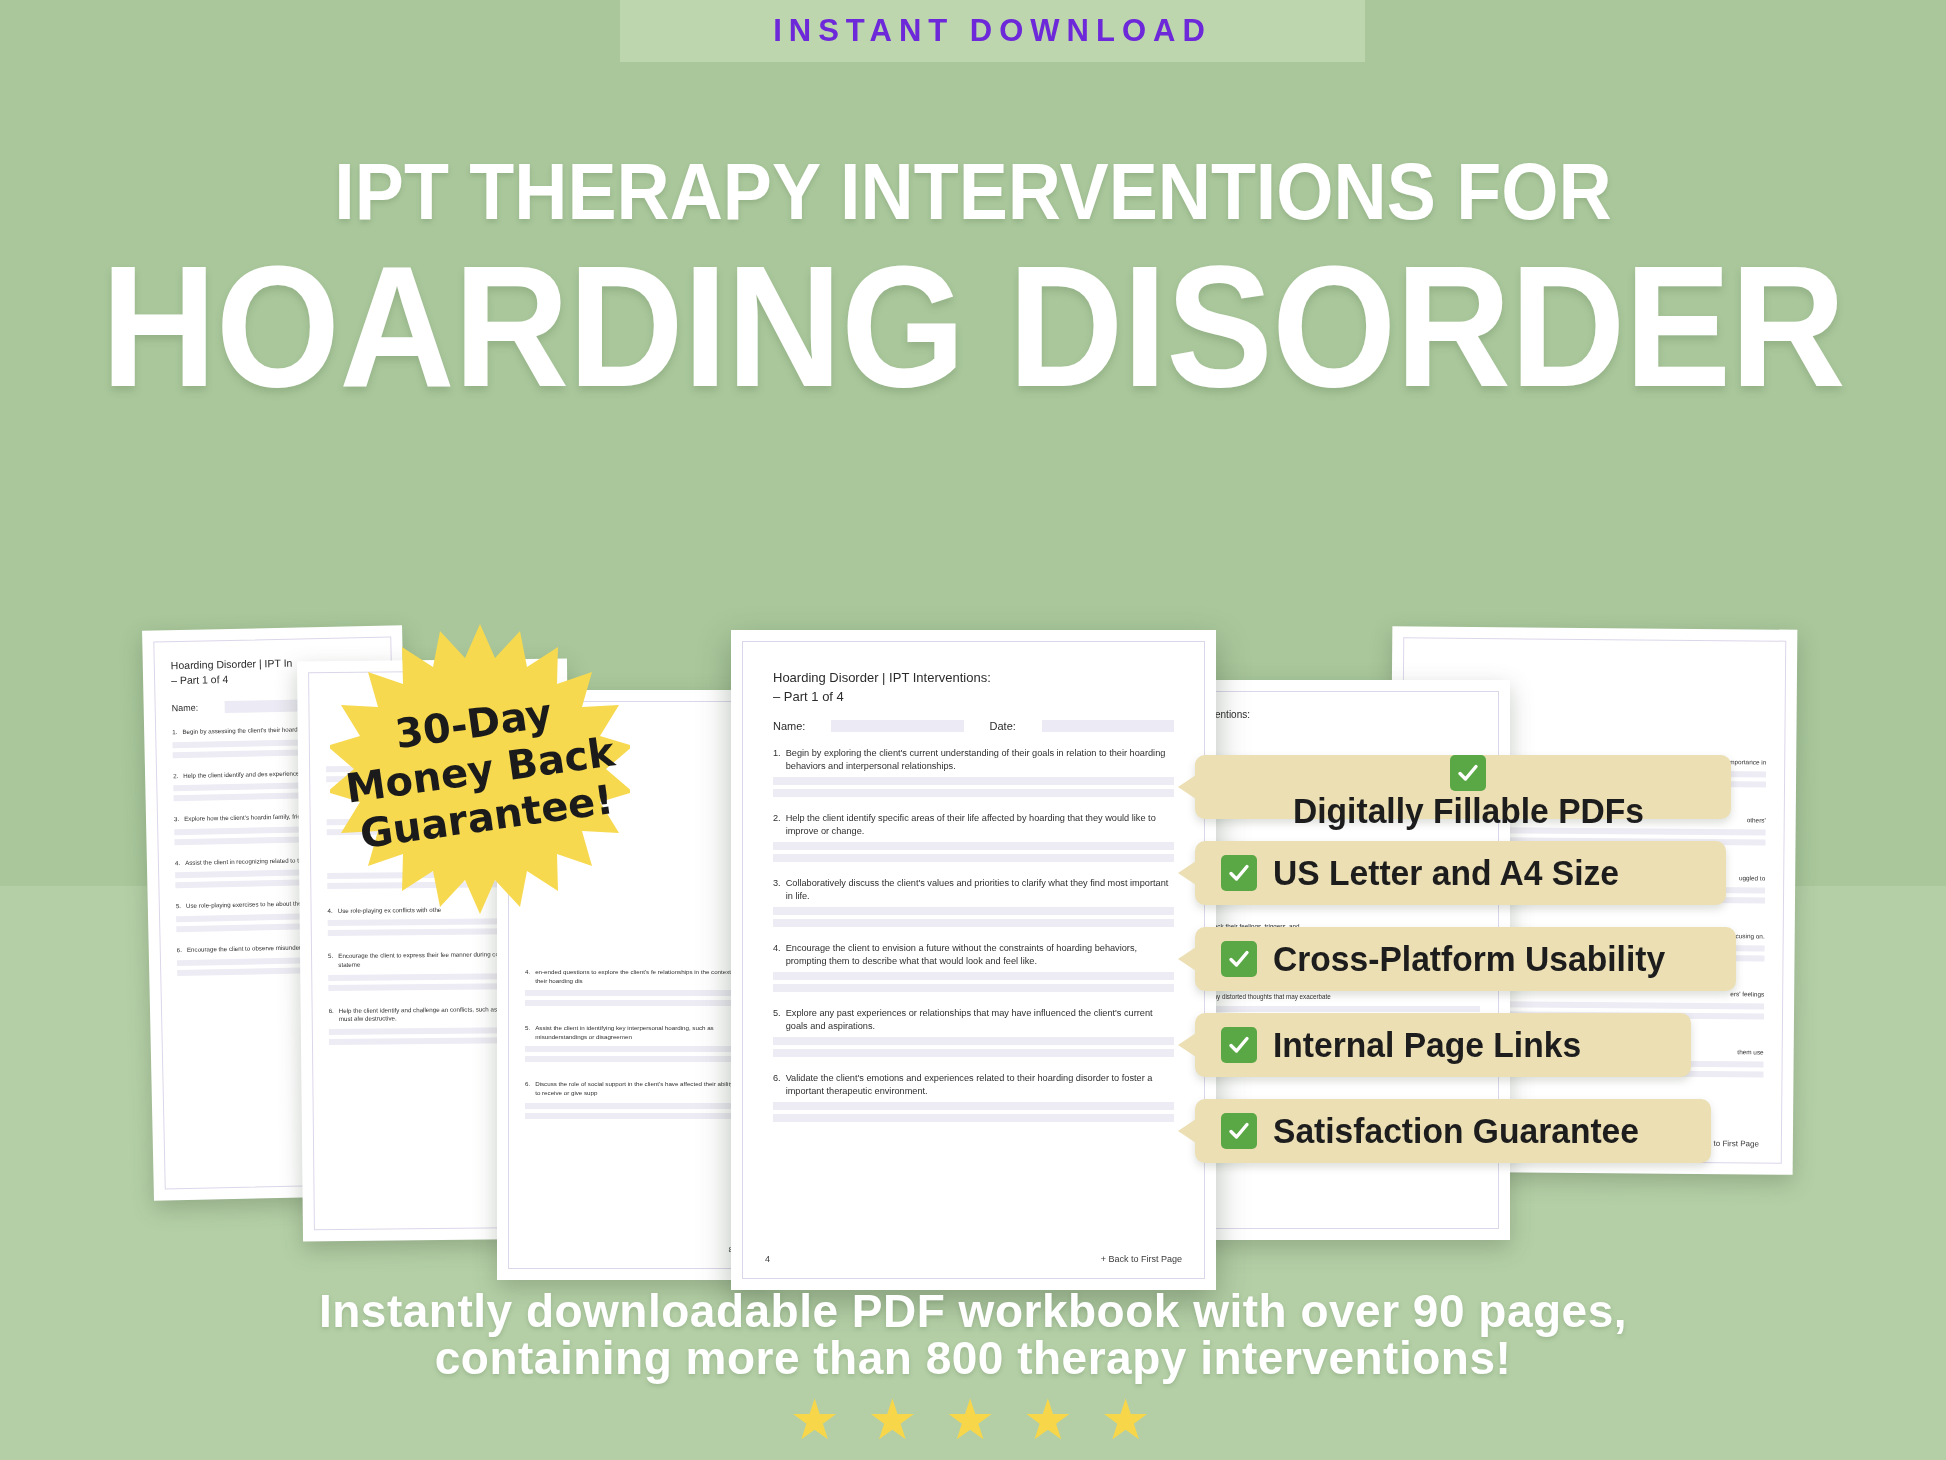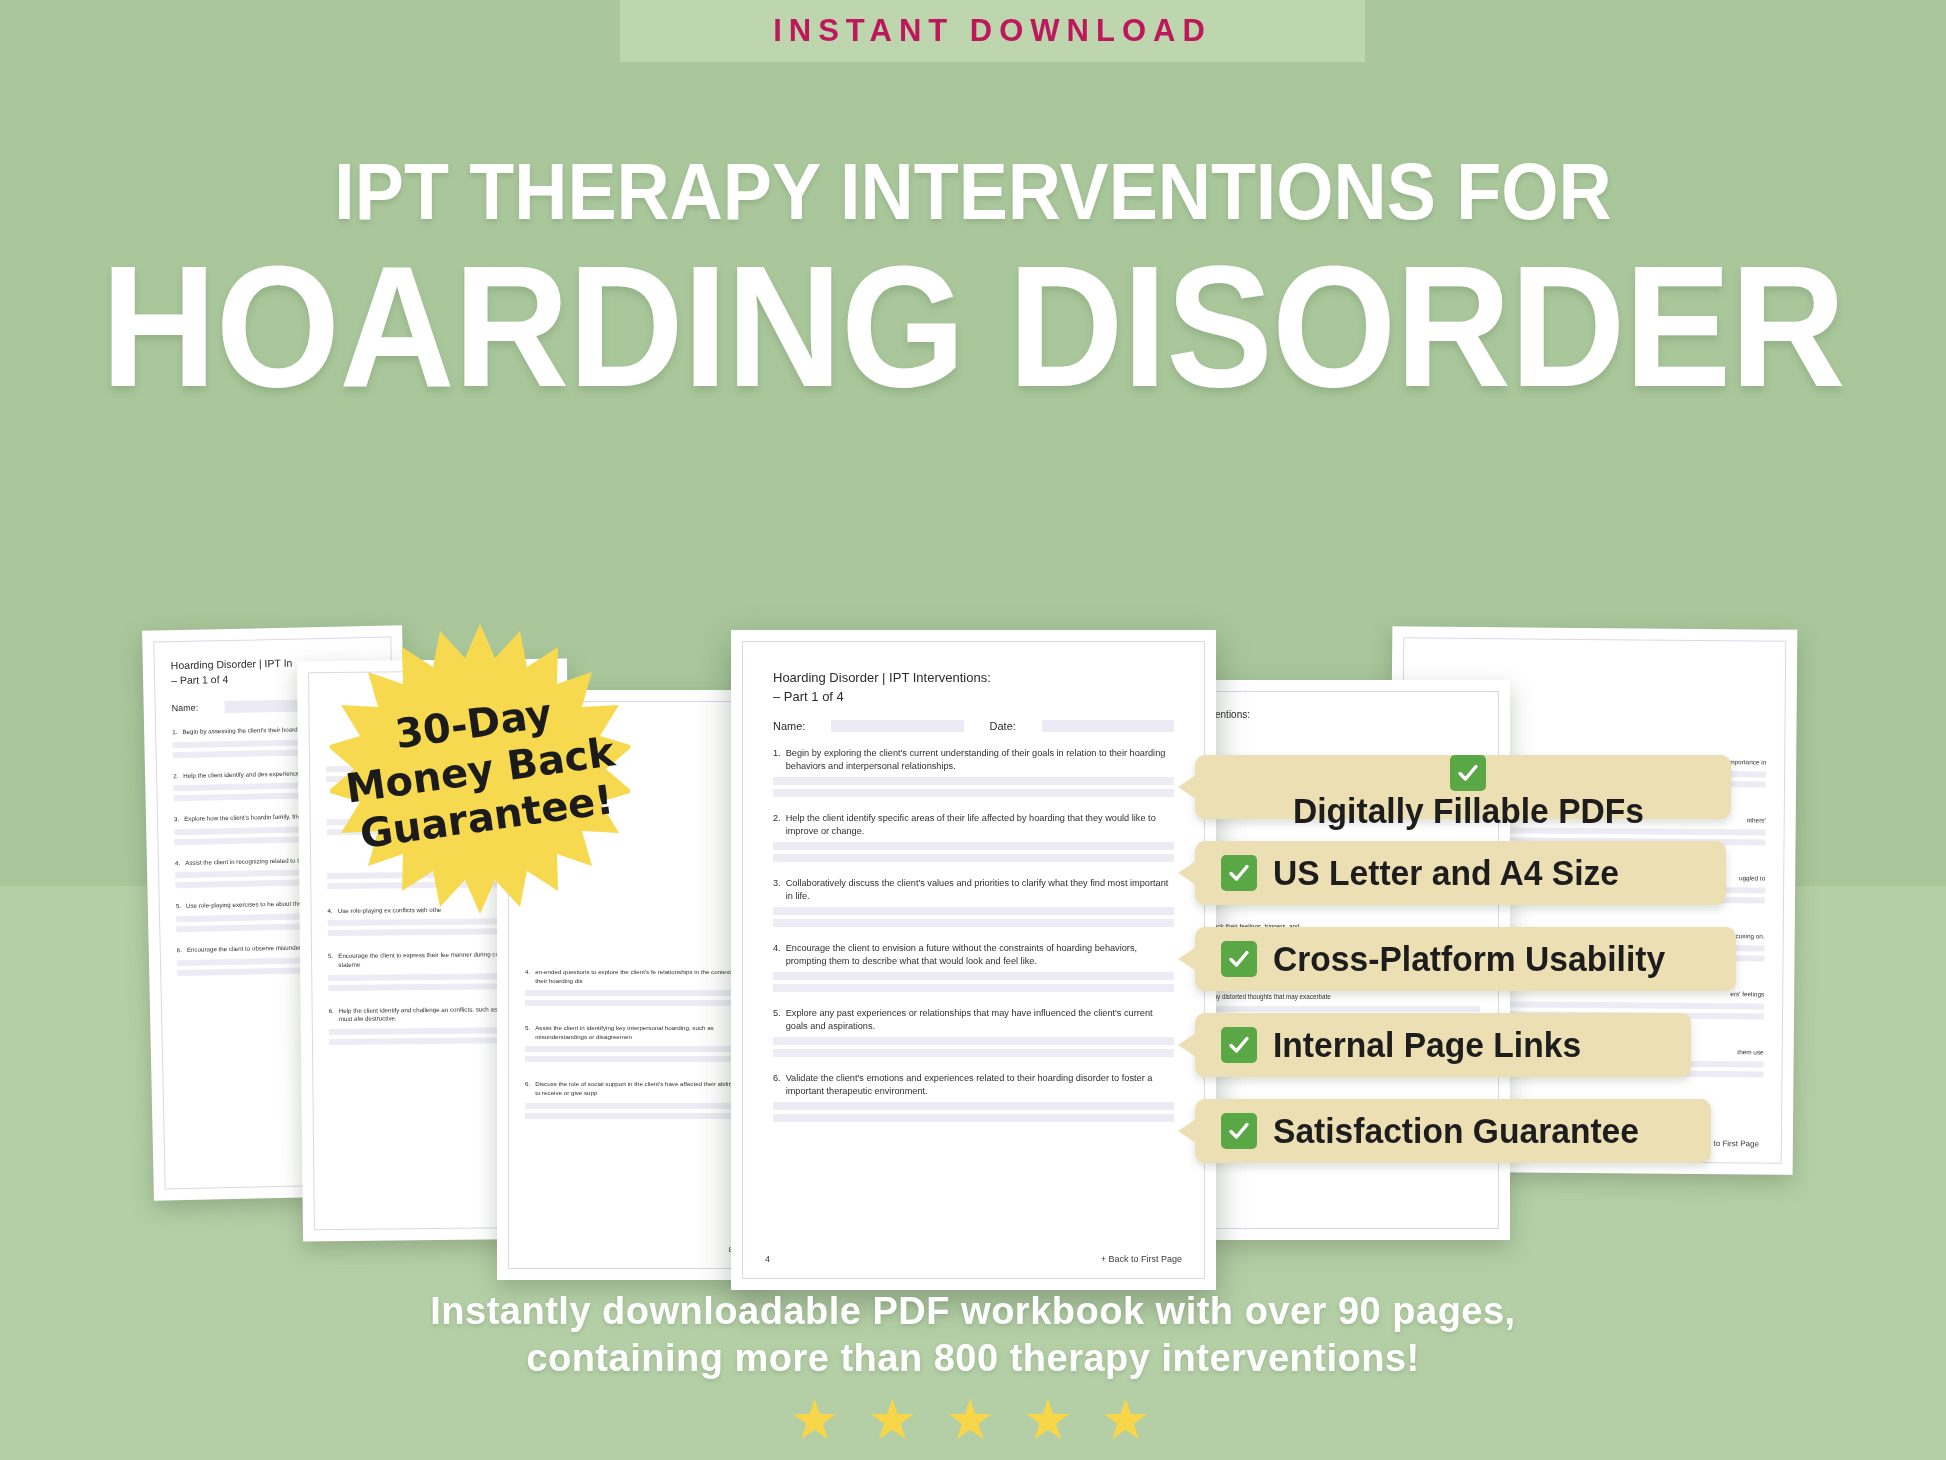--- a/index.html
+++ b/index.html
@@ -35,21 +35,21 @@
     background: #bdd6ae;
     display: flex;
     align-items: center;
     justify-content: center;
   }
   .instant-banner span {
     font-family: "Liberation Sans", sans-serif;
     font-weight: bold;
     font-size: 31px;
     letter-spacing: 7px;
-    color: #be185d;
+    color: #6d28d9;
   }
 
   
   .title-wrap {
     position: absolute;
     left: 0; top: 150px;
     width: 1946px;
     text-align: center;
   }
   .title-small {
@@ -223,21 +223,21 @@
   .feature.w5 { width: 490px; }
 
   
   .caption {
     position: absolute;
     left: 0; top: 1288px;
     width: 1946px;
     text-align: center;
     font-family: "Liberation Sans", sans-serif;
     font-weight: bold;
-    font-size: 38px;
+    font-size: 46px;
     line-height: 47px;
     color: #ffffff;
     letter-spacing: 0.5px;
     text-shadow: 0 2px 4px rgba(80,110,70,0.25);
   }
 
   
   .stars {
     position: absolute;
     left: 0; top: 1392px;

